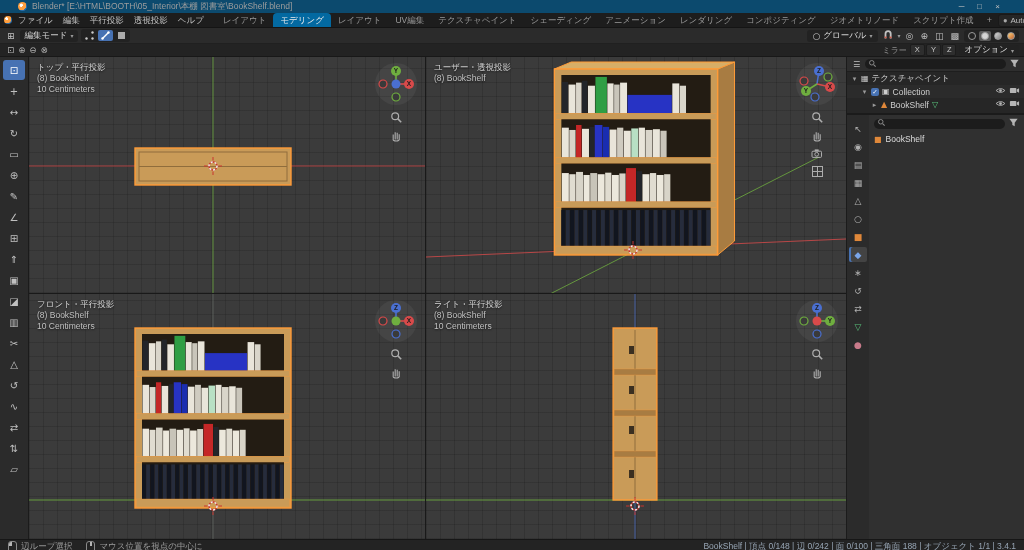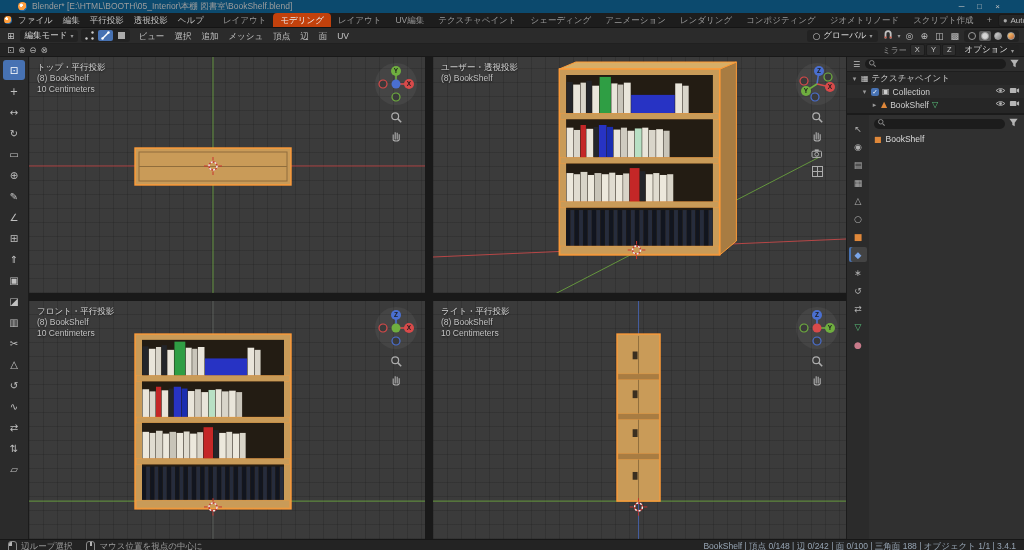--- a/index.html
+++ b/index.html
@@ -14,21 +14,21 @@
     background:radial-gradient(circle at 34% 34%,#ffffff 0 18%,#ff9f3f 20% 62%,#2a6fae 64%);}
   .win-btns{margin-left:auto;display:flex;gap:1px;}
   .win-btn{width:17px;height:11px;display:flex;align-items:center;justify-content:center;font-size:8px;color:#c2c2c2;}
 
   
   .menubar{height:14px;background:#1d1d1d;display:flex;align-items:center;padding:0 4px;gap:1px;
     border-bottom:1px solid #141414;flex:0 0 auto;}
   .menu-item{padding:0 5px;font-size:8.5px;color:#c5c5c5;line-height:14px;white-space:nowrap;}
   .ws-tabs{display:flex;margin-left:6px;align-items:flex-end;height:14px;}
   .ws-tab{padding:1px 7px;font-size:8.5px;color:#9a9a9a;border-radius:4px 4px 0 0;line-height:12px;white-space:nowrap;}
-  .ws-tab.active{background:#c2410c;color:#ececec;text-align:right;}
+  .ws-tab.active{background:#0369a1;color:#ececec;text-align:right;}
   .tab-add{padding:0 5px;color:#9a9a9a;font-size:9px;}
   .mb-right{margin-left:auto;display:flex;gap:3px;align-items:center;}
   .mb-pill{display:flex;align-items:center;gap:3px;background:#262626;border:1px solid #191919;
     border-radius:3px;padding:0 4px;height:11px;font-size:8px;color:#bdbdbd;white-space:nowrap;}
   .pill-ico{font-size:7.5px;color:#a8a8a8;}
 
   
   .toolheader{height:15px;background:#2b2b2b;display:flex;align-items:center;gap:3px;padding:0 5px;
     border-bottom:1px solid #202020;flex:0 0 auto;}
   .dd{display:flex;align-items:center;gap:3px;background:#222;border-radius:3px;padding:0 5px;height:12px;
@@ -56,21 +56,21 @@
   #mirror-pills{display:flex;gap:1px;}
 
   
   .main{display:flex;height:482px;flex:0 0 auto;}
   .ltoolbar{width:28px;background:#2b2b2b;border-right:1px solid #1b1b1b;display:flex;flex-direction:column;
     align-items:center;padding-top:3px;gap:1px;flex:0 0 auto;}
   .tool-btn{width:22px;height:20px;border-radius:3px;color:#c0c0c0;font-size:10px;display:flex;
     align-items:center;justify-content:center;font-family:"DejaVu Sans",sans-serif;}
   .tool-btn.active{background:#4772b3;color:#fff;}
 
-  .vp-grid{flex:1;display:grid;grid-template-columns:396px 1fr;grid-template-rows:236px 1fr;gap:8px;background:#191919;}
+  .vp-grid{flex:1;display:grid;grid-template-columns:396px 1fr;grid-template-rows:236px 1fr;gap:1px;background:#191919;}
   .vp{position:relative;overflow:hidden;background-color:#3b3b3b;
     background-image:repeating-linear-gradient(0deg,rgba(0,0,0,0.13) 0 1px,transparent 1px 14px),
                      repeating-linear-gradient(90deg,rgba(0,0,0,0.13) 0 1px,transparent 1px 14px);}
   .vp svg.scene{position:absolute;inset:0;width:100%;height:100%;}
   .vp-label{position:absolute;left:8px;top:5px;font-size:8.5px;line-height:1.3;color:#d8d8d8;
     text-shadow:0 1px 2px rgba(0,0,0,.6);pointer-events:none;}
   .vp-label .dim{color:#c2c2c2;}
   .gz-stack{position:absolute;top:4px;right:6px;display:flex;flex-direction:column;align-items:center;gap:3px;}
   .vp-icon{width:15px;height:15px;display:flex;align-items:center;justify-content:center;opacity:.85;}
 
@@ -178,30 +178,20 @@
             <circle cx="2.5" cy="8.5" r="1.2" fill="#fff"></circle>
             <circle cx="8.5" cy="2.5" r="1.2" fill="#fff"></circle>
           </svg>
       </span>
       <span class="sm-btn">
         <svg width="11" height="11">
             <rect x="2" y="2" width="7" height="7" fill="#aaa"></rect>
           </svg>
       </span>
     </div>
-    <nav id="vp-menus" style="display:flex">
-        <span class="menu-item">ビュー</span>
-        <span class="menu-item">選択</span>
-        <span class="menu-item">追加</span>
-        <span class="menu-item">メッシュ</span>
-        <span class="menu-item">頂点</span>
-        <span class="menu-item">辺</span>
-        <span class="menu-item">面</span>
-        <span class="menu-item">UV</span>
-      </nav>
     <div class="spacer"></div>
     <div class="dd">
       <span class="hicon" style="padding:0">○</span>
       <span>グローバル</span>
         <span class="caret">▾</span>
     </div>
     <span class="hicon">
       <svg width="10" height="11" viewBox="0 0 10 11">
           <path d="M2.5 9.5 V4.8 a2.6 2.6 0 0 1 5.2 0 V9.5" fill="none" stroke="#c2c2c2" stroke-width="1.8"></path>
           <rect x="1.6" y="7.6" width="2" height="1.6" fill="#cc5544"></rect>

